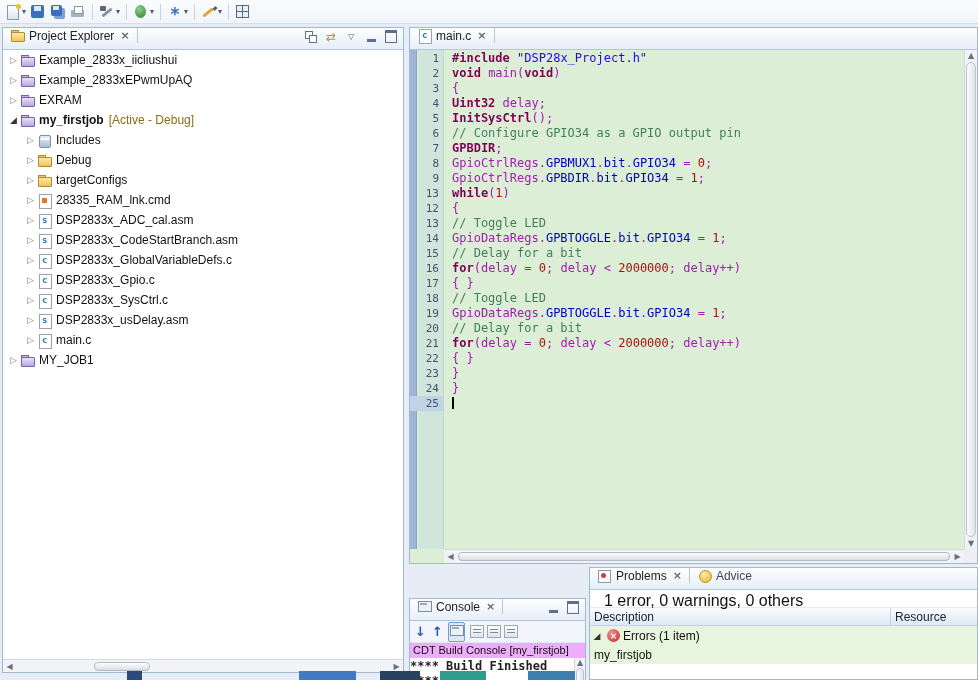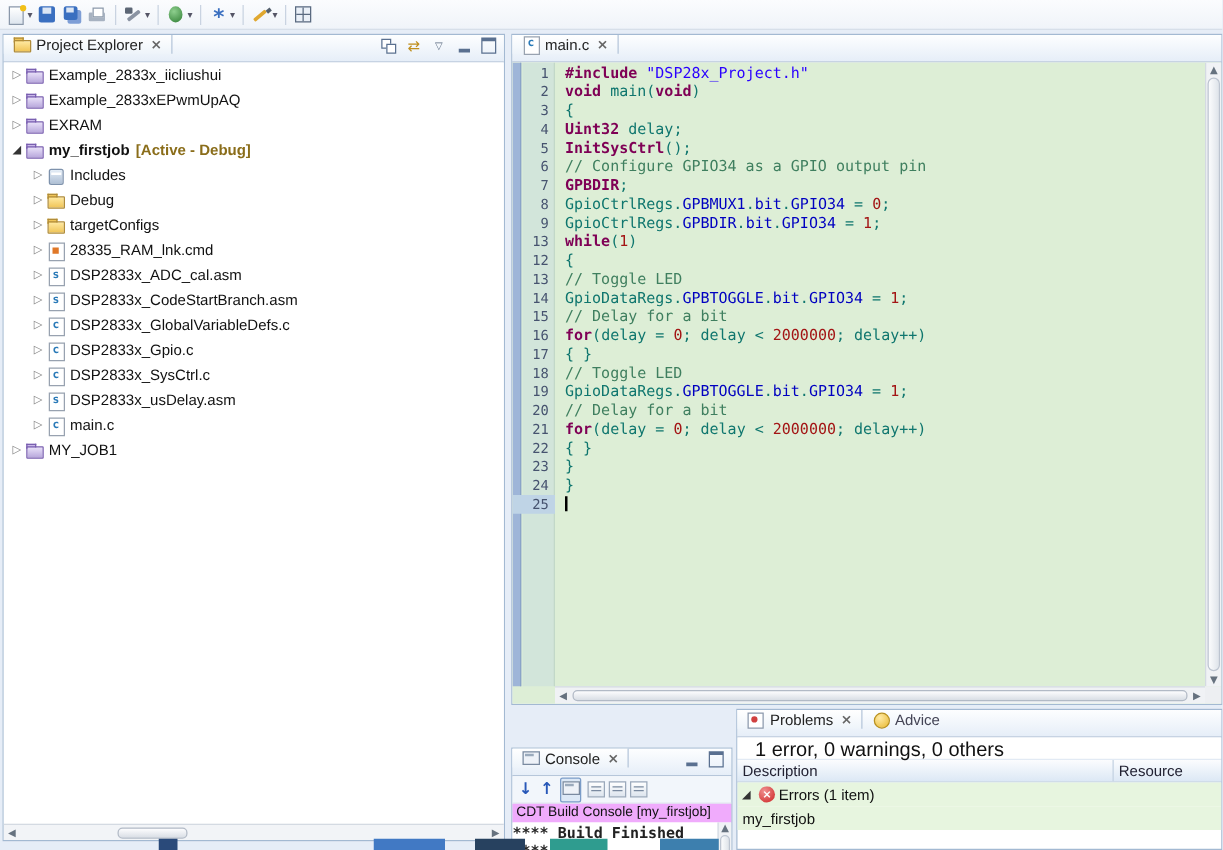--- a/index.html
+++ b/index.html
@@ -76,42 +76,42 @@
   .fi-advice::before{content:"";position:absolute;left:2px;top:2px;width:11px;height:11px;border-radius:50%;background:radial-gradient(circle at 35% 30%,#ffeaa6,#e8b830);border:1px solid #b89020}
 
   
   .explorer{left:2px;top:27px;width:402px;height:646px}
   .tree{position:absolute;left:0;right:0;top:22px;bottom:13px;background:#fff;overflow:hidden}
   .trow{display:flex;align-items:center;height:20px;font-size:12px;white-space:nowrap}
   .tarrow{width:13px;flex:none;text-align:center;font-size:9px;color:#858585;font-family:"DejaVu Sans",sans-serif}
   .tarrow.exp{color:#333}
   .tlabel{margin-left:4px}
   .tlabel.bold{font-weight:bold}
-  .tsuffix{font-weight:bold;color:var(--active-config);margin-left:5px}
+  .tsuffix{font-weight:normal;color:var(--active-config);margin-left:5px}
   .hscroll{position:absolute;left:0;right:0;bottom:0;height:13px;background:#f2f4f7;border-top:1px solid #d4dae2;display:flex;align-items:center}
   .sarr{width:13px;flex:none;text-align:center;font-size:8px;color:#66727f}
   .hthumb{height:9px;background:linear-gradient(#fdfdfe,#d9dee5);border:1px solid #b2bac6;border-radius:4px}
   .explorer .hthumb{width:56px;margin-left:78px}
 
   
   .editor{left:409px;top:27px;width:569px;height:537px}
   .editor-body{position:absolute;left:0;right:0;top:22px;bottom:0;background:var(--editor-bg);overflow:hidden}
   .ed-ruler{position:absolute;left:0;top:0;bottom:14px;width:7px;background:#9eb5d8;border-right:1px solid #8aa3c8}
   .ed-gutter{position:absolute;left:8px;top:0;bottom:14px;width:26px;background:#d2e5da;border-right:1px solid #c2d8c8}
   .code-lines{position:absolute;left:0;top:1px;right:13px;font:12px "DejaVu Sans Mono",monospace}
   .code-line{display:flex;height:15px;line-height:15px;white-space:pre}
   .ln{width:34px;flex:none;text-align:right;padding-right:5px;color:#46536f;font-size:11px}
   .ln.cur{background:#bfd4e6}
   .lc{padding-left:8px}
   .tk-kw{color:var(--keyword);font-weight:bold}
   .tk-str{color:var(--string)}
   .tk-com{color:var(--comment)}
   .tk-num{color:var(--number)}
   .tk-fld{color:var(--field)}
-  .tk-pln{color:#0f766e}
+  .tk-pln{color:#a21caf}
   .caret{display:inline-block;width:2px;height:12px;background:#000;vertical-align:-2px}
   .ed-vscroll{position:absolute;right:0;top:0;bottom:14px;width:13px;background:#f0f2f5;border-left:1px solid #d4dae2}
   .ed-vscroll .sarr{position:absolute;left:0;width:12px}
   .vthumb{position:absolute;left:1px;right:1px;top:12px;bottom:12px;background:linear-gradient(90deg,#fbfcfd,#dfe4ea);border:1px solid #bcc4d0;border-radius:5px}
   .ed-hscroll{position:absolute;left:34px;right:13px;bottom:0;height:14px;background:#f0f2f5;border-top:1px solid #d4dae2;display:flex;align-items:center}
   .ed-hscroll .hthumb{flex:1;margin:0 1px}
   .ed-corner{position:absolute;right:0;bottom:0;width:13px;height:14px;background:#edeff2}
 
   
   .console{left:409px;top:598px;width:177px;height:113px}

